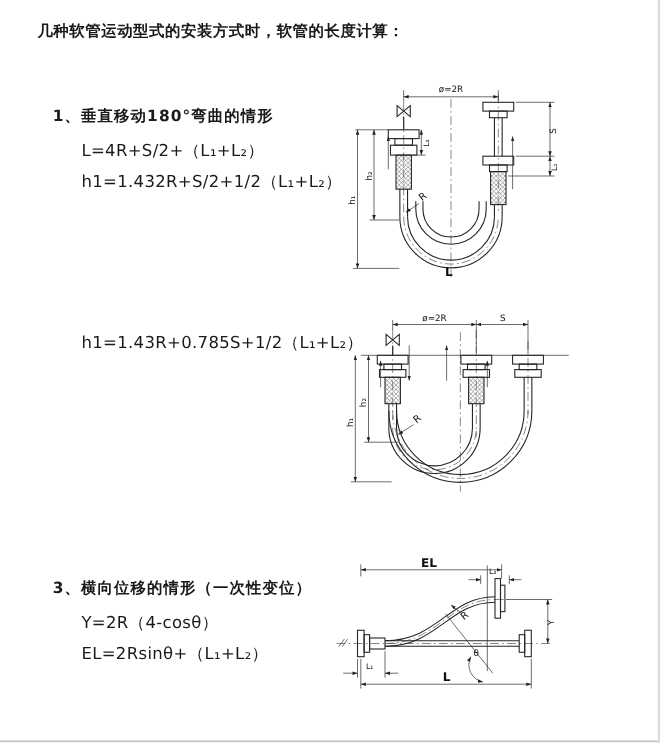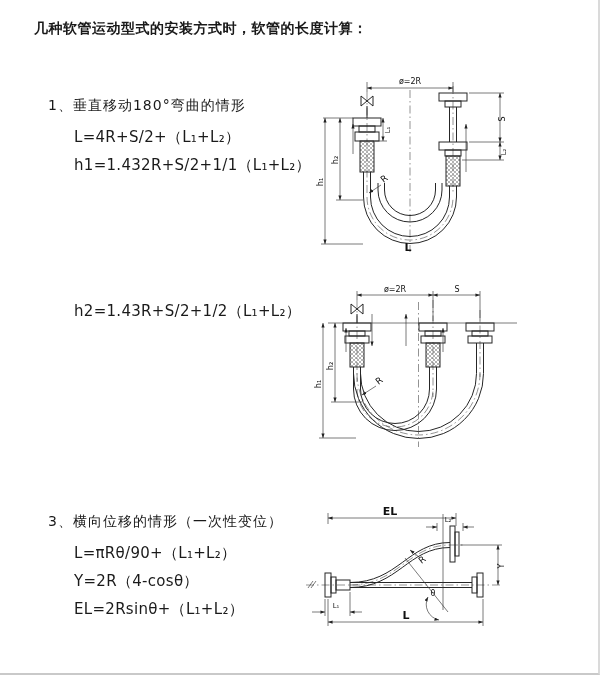--- a/index.html
+++ b/index.html
@@ -1,22 +1,22 @@
 <!DOCTYPE html>
 <html><head>
 <meta charset="utf-8">
 <style>
   html,body{margin:0;padding:0;background:#fff;}
   .page{position:relative;width:600px;height:675px;background:#ffffff;overflow:hidden;
         font-family:"DejaVu Sans","Liberation Sans",sans-serif;color:#1a1a1a;
         border-right:2px solid #dadada;border-bottom:2px solid #c9c9c9;box-sizing:border-box;}
   .title{position:absolute;left:34px;top:20px;font-size:14px;font-weight:700;letter-spacing:.5px;}
   .sec{position:absolute;left:48px;}
-  #sec1{top:97px}#sec2{top:297px}#sec3{top:513px}
-  .sec-heading{font-size:14px;font-weight:400;letter-spacing:1px;margin-bottom:8px;}
+  #sec1{top:97px}#sec2{top:297px}#sec3{top:526px}
+  .sec-heading{font-size:14px;font-weight:700;letter-spacing:1px;margin-bottom:8px;}
   .formula{font-size:15px;line-height:28px;padding-left:26px;letter-spacing:.3px;white-space:nowrap;}
   .d1{position:absolute;left:315px;top:72px;}
   .d2{position:absolute;left:312px;top:282px;}
   .d3{position:absolute;left:298px;top:500px;}
   .cl{stroke:#4a4a4a;stroke-width:.6;fill:none;stroke-dasharray:8 3 1.5 3;}
   .pp{stroke:#262626;stroke-width:1;fill:none;}
   .dm{stroke:#333;stroke-width:.65;fill:none;}
   svg text{fill:#111;font-family:"DejaVu Sans","Liberation Sans",sans-serif;}
   .t7{font-size:7px}.t8{font-size:8px}.t9{font-size:9px}
   .t11{font-size:11px;font-weight:600}
@@ -25,30 +25,29 @@
 </head>
 <body>
 
 <div class="page">
 
   <div class="title">几种软管运动型式的安装方式时，软管的长度计算：</div>
 
   <div class="sec" id="sec1">
     <div class="sec-heading">1、垂直移动180°弯曲的情形</div>
     <div class="formula">L=4R+S/2+（L₁+L₂）</div>
-    <div class="formula">h1=1.432R+S/2+1/1（L₁+L₂）</div>
+    <div class="formula">h1=1.432R+S/2+1/2（L₁+L₂）</div>
   </div>
 
   <div class="sec" id="sec2">
-    <div class="formula">h2=1.43R+S/2+1/2（L₁+L₂）</div>
+    <div class="formula">h1=1.43R+0.785S+1/2（L₁+L₂）</div>
   </div>
 
   <div class="sec" id="sec3">
     <div class="sec-heading">3、横向位移的情形（一次性变位）</div>
-    <div class="formula">L=πRθ/90+（L₁+L₂）</div>
     <div class="formula">Y=2R（4-cosθ）</div>
     <div class="formula">EL=2Rsinθ+（L₁+L₂）</div>
   </div>
 
   <svg class="d1" width="275" height="185" viewBox="0 0 275 185">
     <defs>
       <marker id="ar1" markerWidth="8" markerHeight="6" refX="7" refY="2.5" orient="auto-start-reverse">
         <path d="M0,0 L7,2.5 L0,5 Z" fill="#222"></path>
       </marker>
       <pattern id="ht1" width="4" height="4" patternUnits="userSpaceOnUse">

